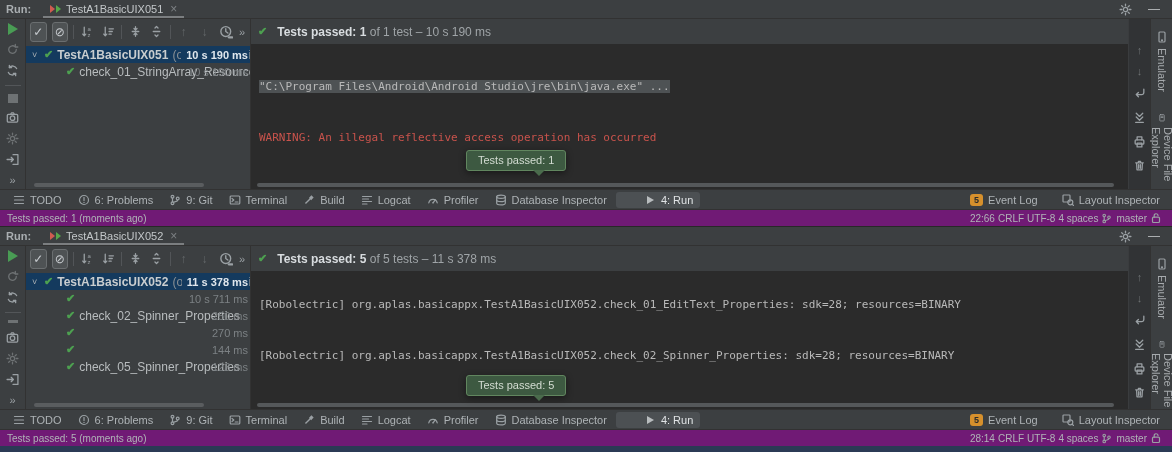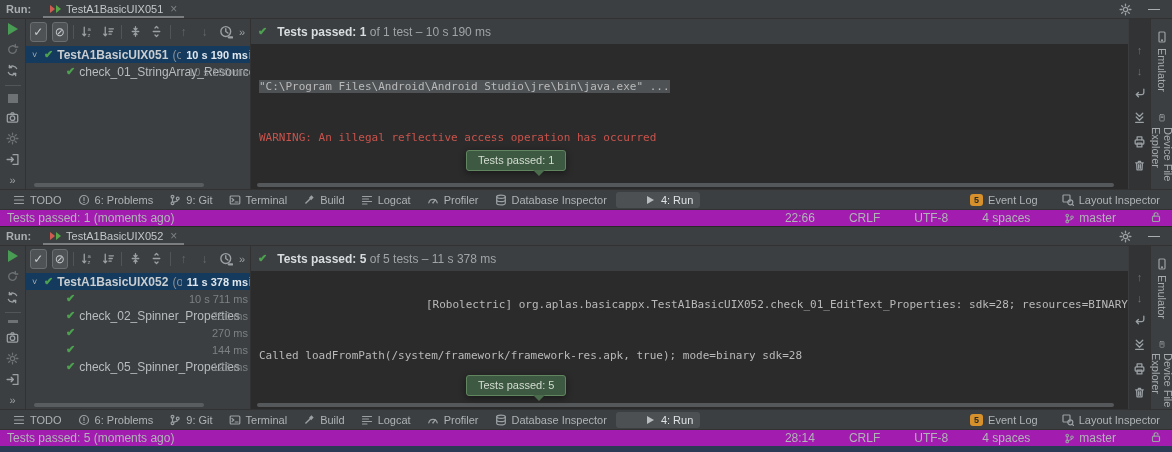--- a/index.html
+++ b/index.html
@@ -55,21 +55,21 @@
   .tree-row.child { padding-left:40px; }
   .child .t-name { font-weight:normal; color:#b8bcbe; }
   .tree-scroll { height:8px; position:relative; }
   .tree-scroll .thumb { position:absolute; top:2px; left:8px; width:170px; height:4px; background:#5a5d5f; border-radius:2px; }
 
   .console-col { flex:1; min-width:0; background:#2b2b2b; border-left:1px solid #323232; display:flex; flex-direction:column; }
   .console-header { height:25px; background:#3c3f41; display:flex; align-items:center; gap:6px; padding-left:7px; font-size:12px; }
   .sum-bold { color:#d8dcdf; font-weight:bold; }
   .sum-rest { color:#9fa4a7;text-align:center; }
   .console-lines { flex:1; overflow:hidden; padding-left:8px; font-family:"DejaVu Sans Mono","Liberation Mono",monospace; font-size:11px; line-height:17px; color:#b9b9b9; white-space:pre; }
-  .console-lines.clip-first .line:first-child { margin-top:-9px;text-align:right; }
+  .console-lines.clip-first .line:first-child { margin-top:-9px; }
   .line { height:17px; overflow:hidden; }
   .line.warn { color:#c9534c; }
   .line.sel > span { background:#4e5254; }
   .console-scroll { height:8px; position:relative; }
   .console-scroll .thumb { position:absolute; top:2px; left:6px; right:14px; height:4px; background:#55585a; border-radius:2px; }
 
   .console-tools { width:22px; background:#313335; border-left:1px solid #3a3c3e; display:flex; flex-direction:column; align-items:center; padding-top:26px; gap:11px; }
   .arrow-g { color:#6e7274; font-size:11px; line-height:10px; }
 
   .right-strip { width:22px; background:#3c3f41; border-left:1px solid #323232; display:flex; flex-direction:column; align-items:center; padding-top:12px; gap:22px; }
@@ -77,22 +77,22 @@
 
   
   .p-windowbar { height:20px; border-top:1px solid #323232; display:flex; align-items:center; gap:2px; padding:0 10px 0 6px; font-size:11px; color:#aeb3b6; }
   .tw-item { display:flex; align-items:center; gap:5px; padding:2px 7px; border-radius:3px; white-space:nowrap; }
   .tw-item.active { background:#4c5053; color:#e0e3e5;padding-left:28px; }
   .tw-right { margin-left:auto; display:flex; align-items:center; gap:20px; }
   .tw-right .tw-item { padding:2px 2px; }
   .badge { width:13px; height:12px; background:#d6902c; color:#2b2b2b; border-radius:3px; font-size:9px; font-weight:bold; display:flex; align-items:center; justify-content:center; }
 
   
-  .p-status { height:17px; background:#a21caf; border-top:1px solid #323232; display:flex; align-items:center; font-size:12px; color:#b0b4b7; padding:0 10px 0 7px; }
-  .st-right { margin-left:auto; display:flex; align-items:flex-start; gap:34px; }
+  .p-status { height:17px; background:#701a75; border-top:1px solid #323232; display:flex; align-items:center; font-size:10px; color:#b0b4b7; padding:0 10px 0 7px; }
+  .st-right { margin-left:auto; display:flex; align-items:center; gap:3px; }
   .st-item { display:flex; align-items:center; gap:4px; white-space:nowrap; }
 
   
   .balloon { position:absolute; left:466px; background:#3d5941; border:1px solid #61865f; color:#d3dcd2; font-size:11px; padding:3px 11px 4px; border-radius:3px; z-index:6; box-shadow:0 2px 7px rgba(0,0,0,.45); white-space:nowrap; }
   .p1 .balloon { bottom:55px; }
   .p2 .balloon { bottom:50px; }
   .balloon:after { content:""; position:absolute; left:66px; bottom:-6px; border-left:6px solid transparent; border-right:6px solid transparent; border-top:6px solid #4a6b4c; }
 
   .bottom-strip { height:6px; background:#2b3a55; }
 </style>
@@ -532,21 +532,20 @@
         </div>
     </div>
 
     <div class="console-col">
       <div class="console-header">
         <span class="check">✔</span>
         <span><span class="sum-bold">Tests passed: 5</span> <span class="sum-rest">of 5 tests – 11 s 378 ms</span></span>
       </div>
       <div class="console-lines clip-first">
         <div class="line">[Robolectric] org.aplas.basicappx.TestA1BasicUIX052.check_01_EditText_Properties: sdk=28; resources=BINARY</div>
-        <div class="line">Called loadFromPath(/system/framework/framework-res.apk, true); mode=binary sdk=28</div>
         <div class="line">[Robolectric] org.aplas.basicappx.TestA1BasicUIX052.check_02_Spinner_Properties: sdk=28; resources=BINARY</div>
         
         
         
         
         
       </div>
       <div class="console-scroll">
           <span class="thumb"></span>
         </div>

